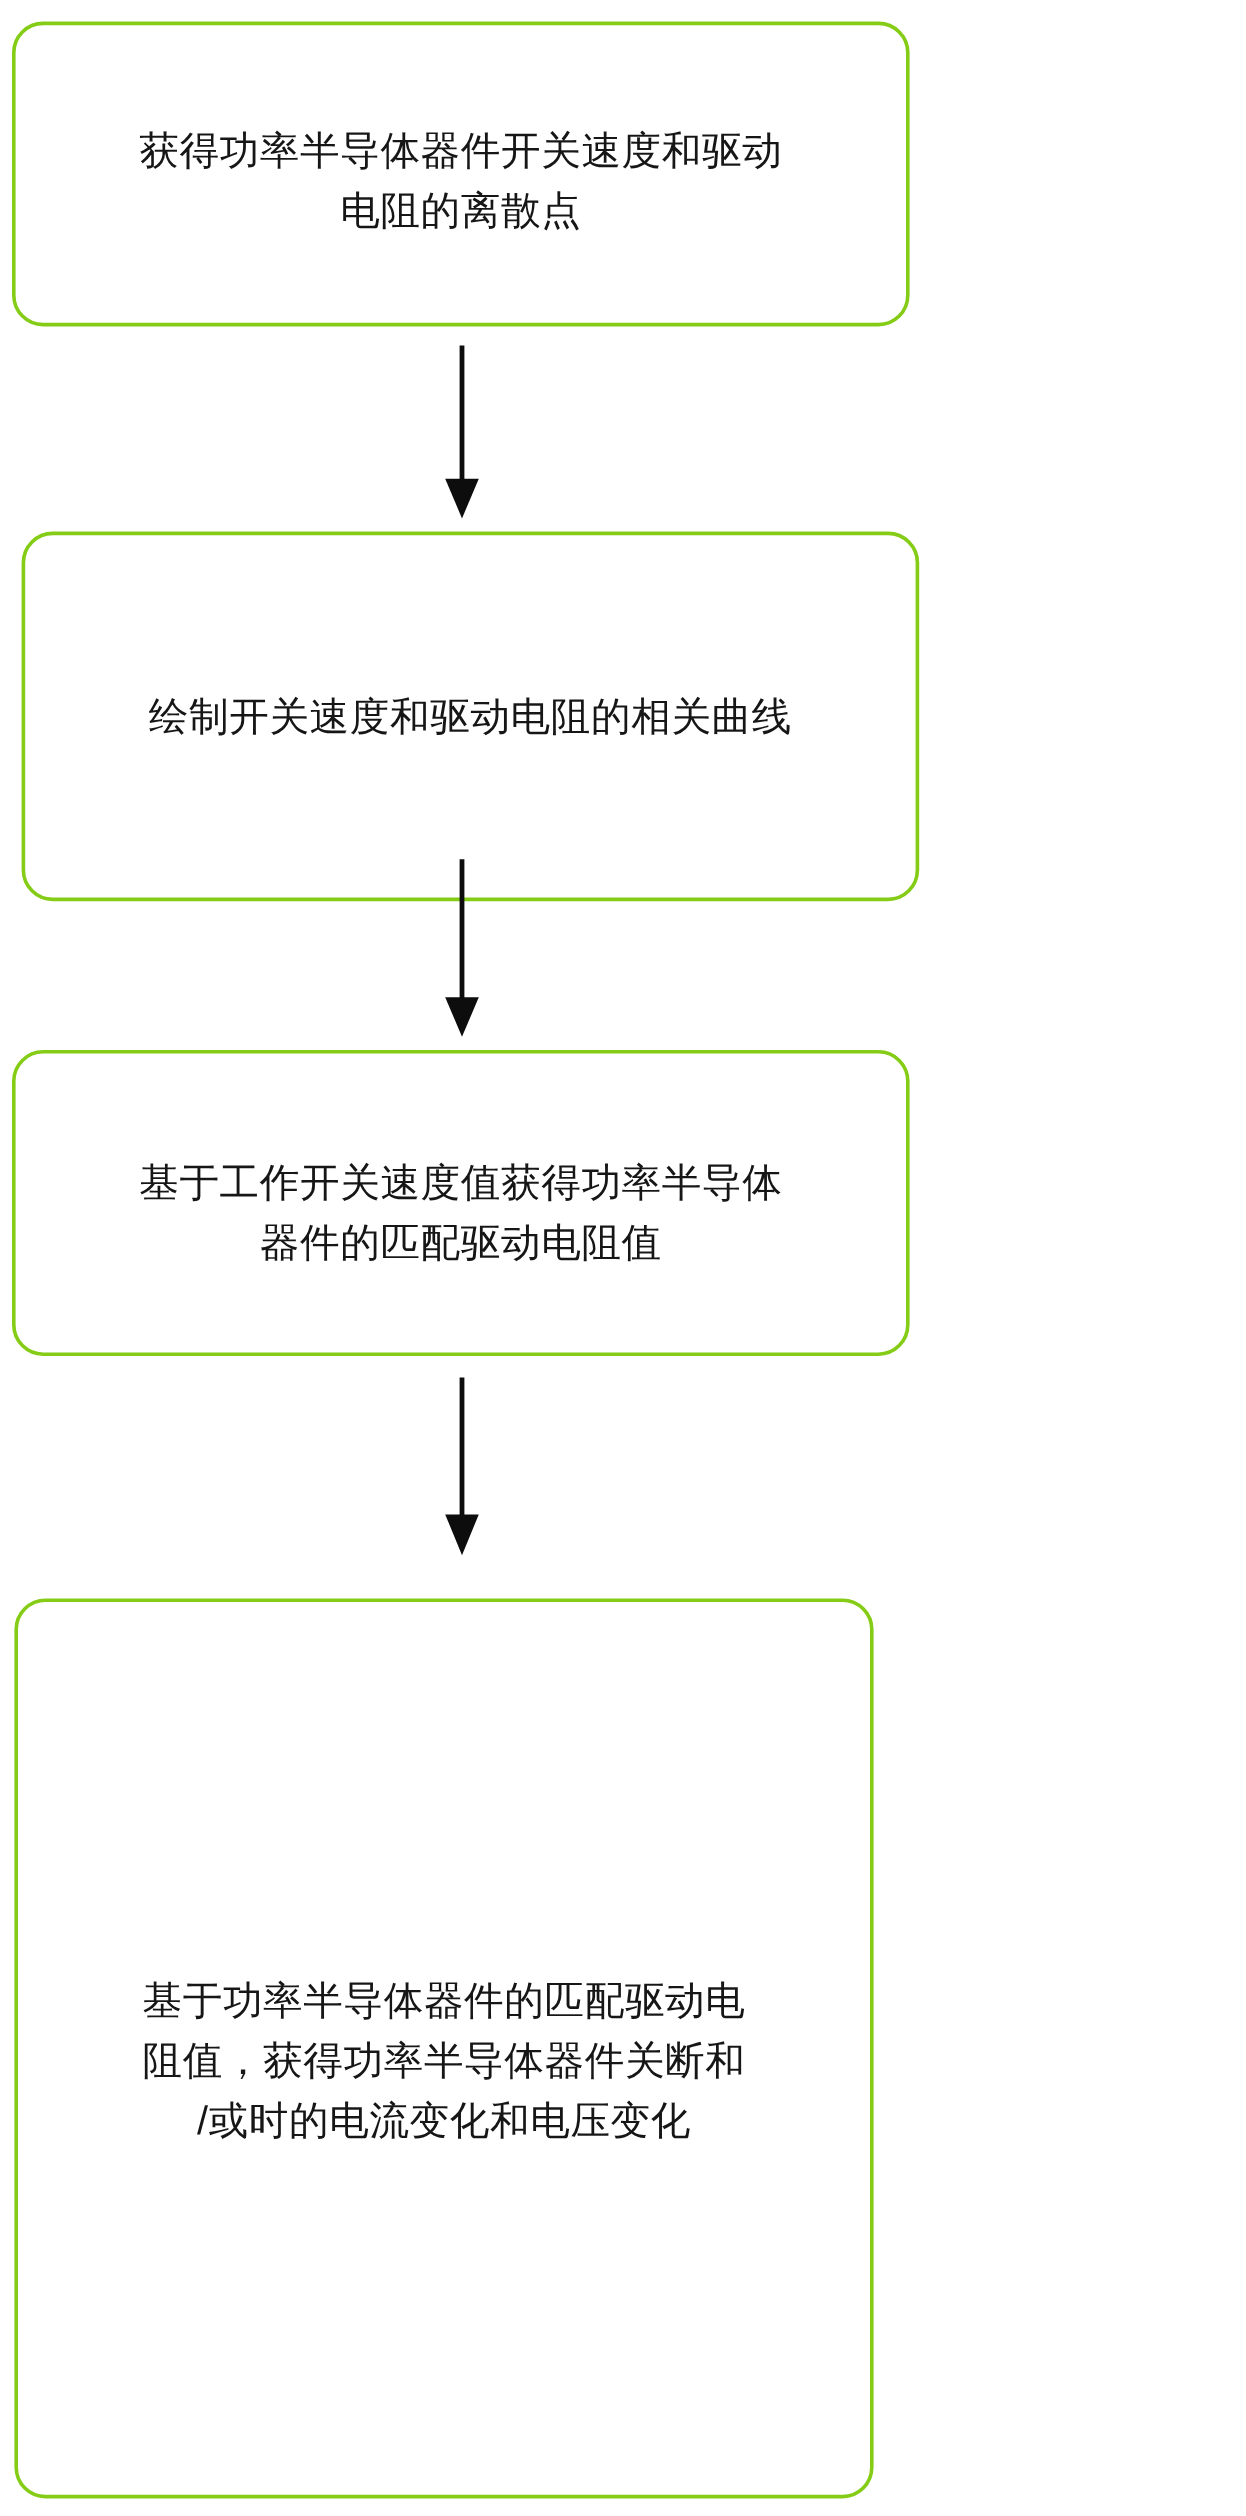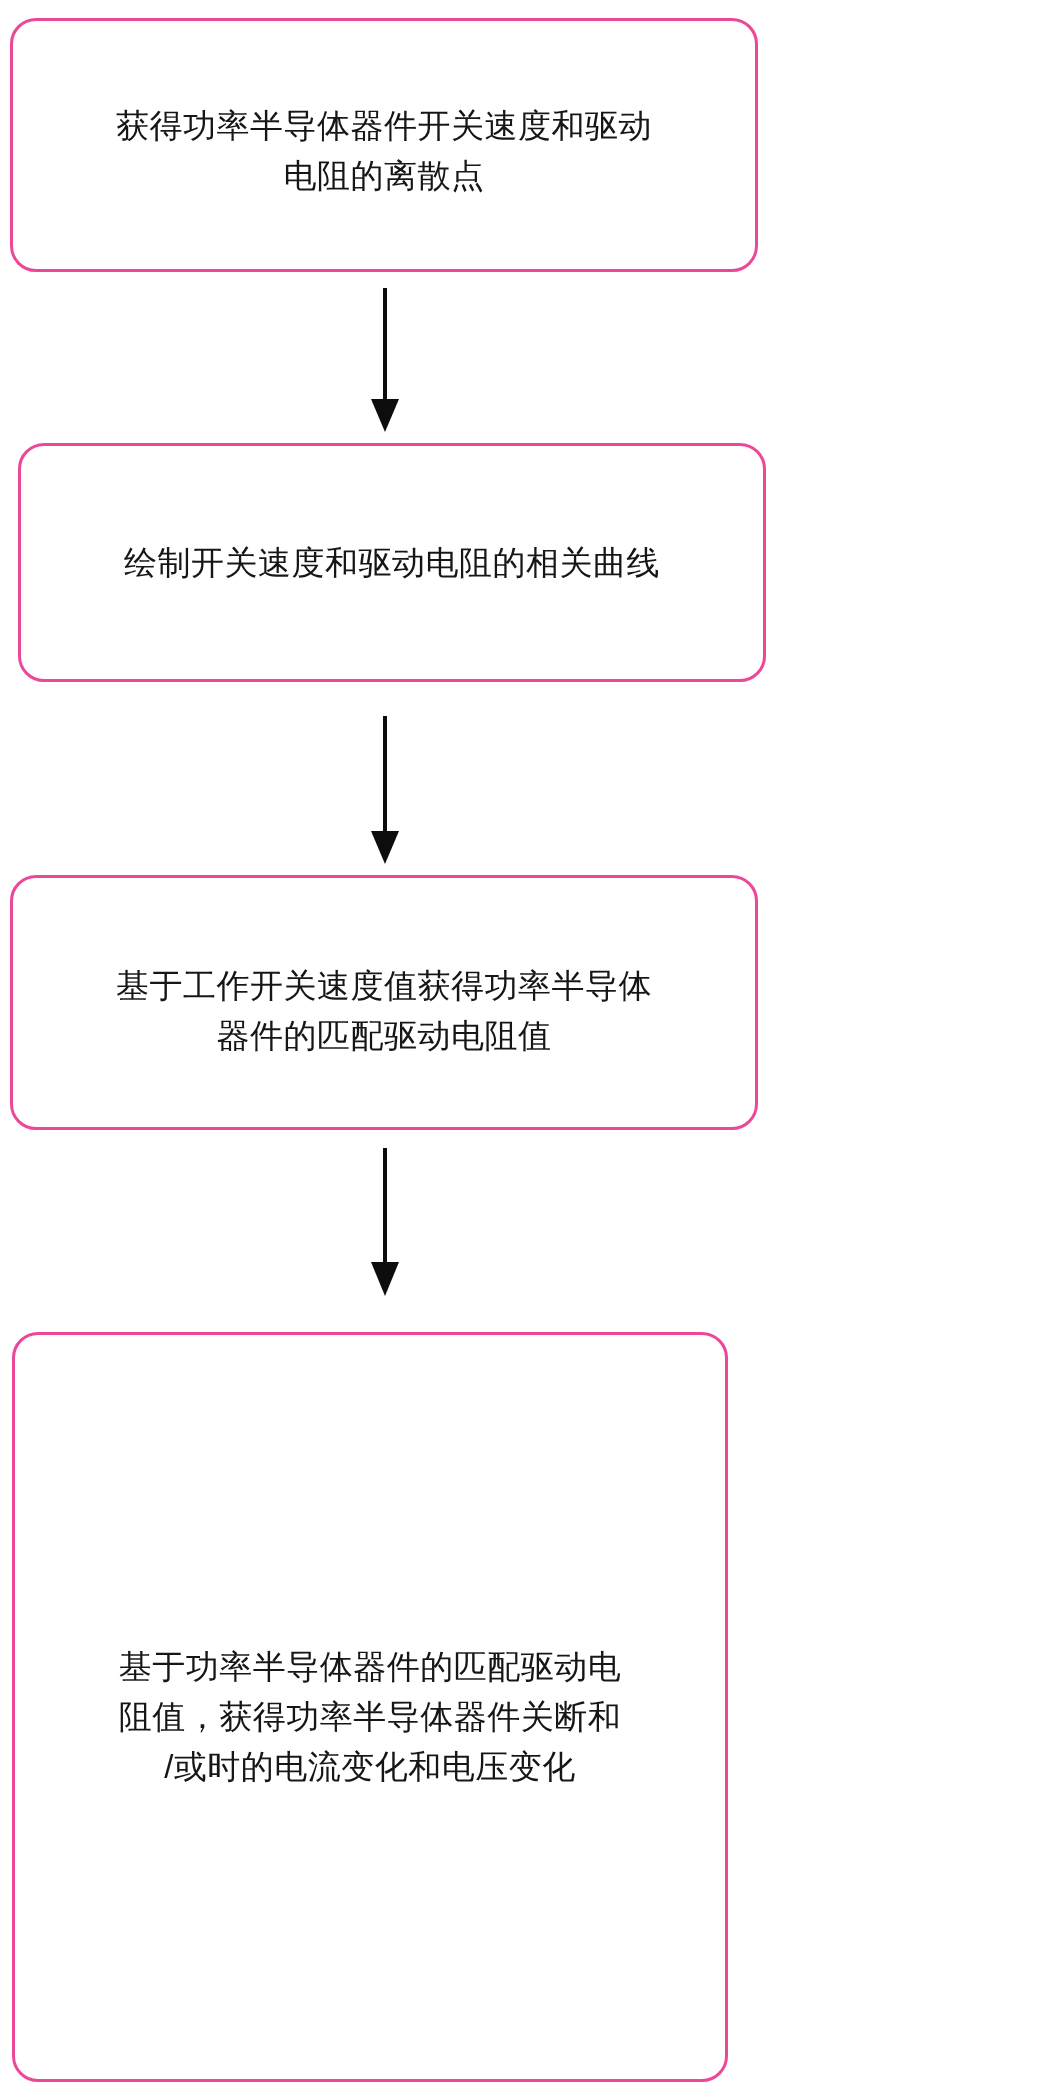--- a/index.html
+++ b/index.html
@@ -18,21 +18,21 @@
     position: relative;
     width: 1038px;
     height: 2097px;
     background: #ffffff;
   }
 
   .node {
     position: absolute;
     box-sizing: border-box;
     background: #ffffff;
-    border: 3px solid #ec4899;
+    border: 3px solid #84cc16;
     border-radius: 26px;
     display: flex;
     align-items: center;
     justify-content: center;
   }
 
   .node-label {
     display: block;
     width: 100%;
     text-align: center;
@@ -54,21 +54,21 @@
     height: 254px;
   }
   #node-1 .node-label {
     transform: translateY(6px);
   }
 
   #node-2 {
     left: 18px;
     top: 443px;
     width: 748px;
-    height: 239px;
+    height: 308px;
   }
 
   #node-3 {
     left: 10px;
     top: 875px;
     width: 748px;
     height: 255px;
   }
   #node-3 .node-label {
     transform: translateY(8px);

